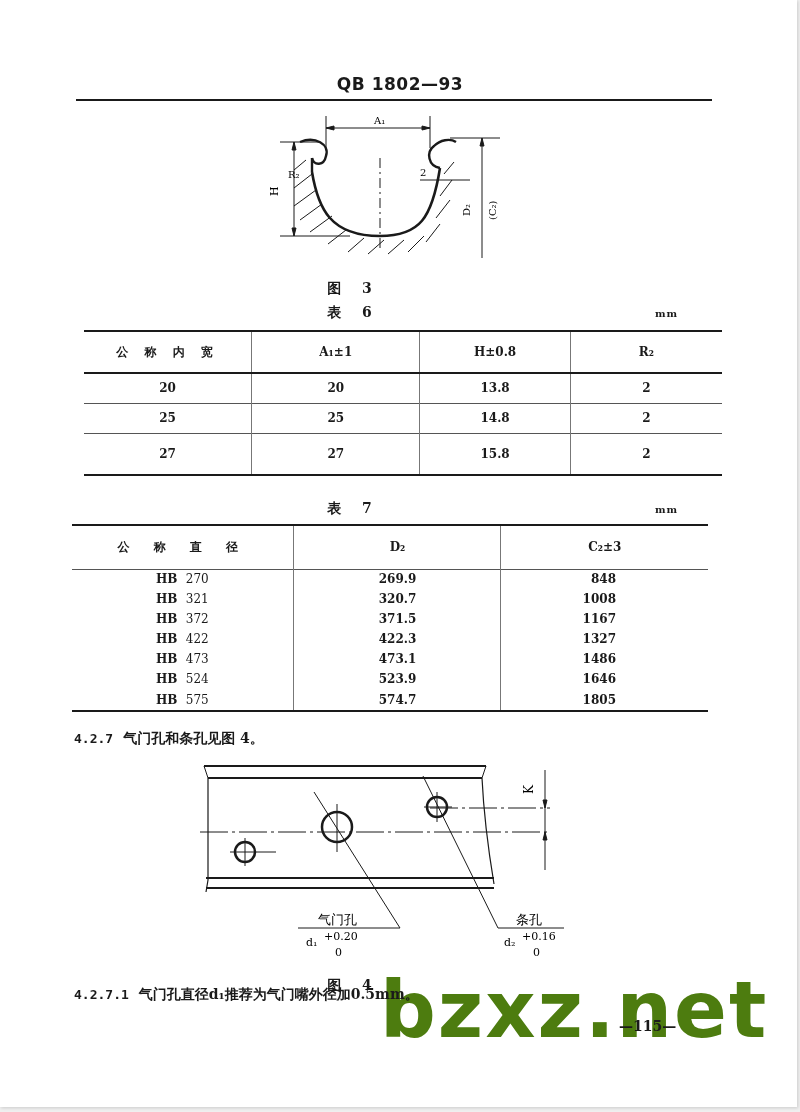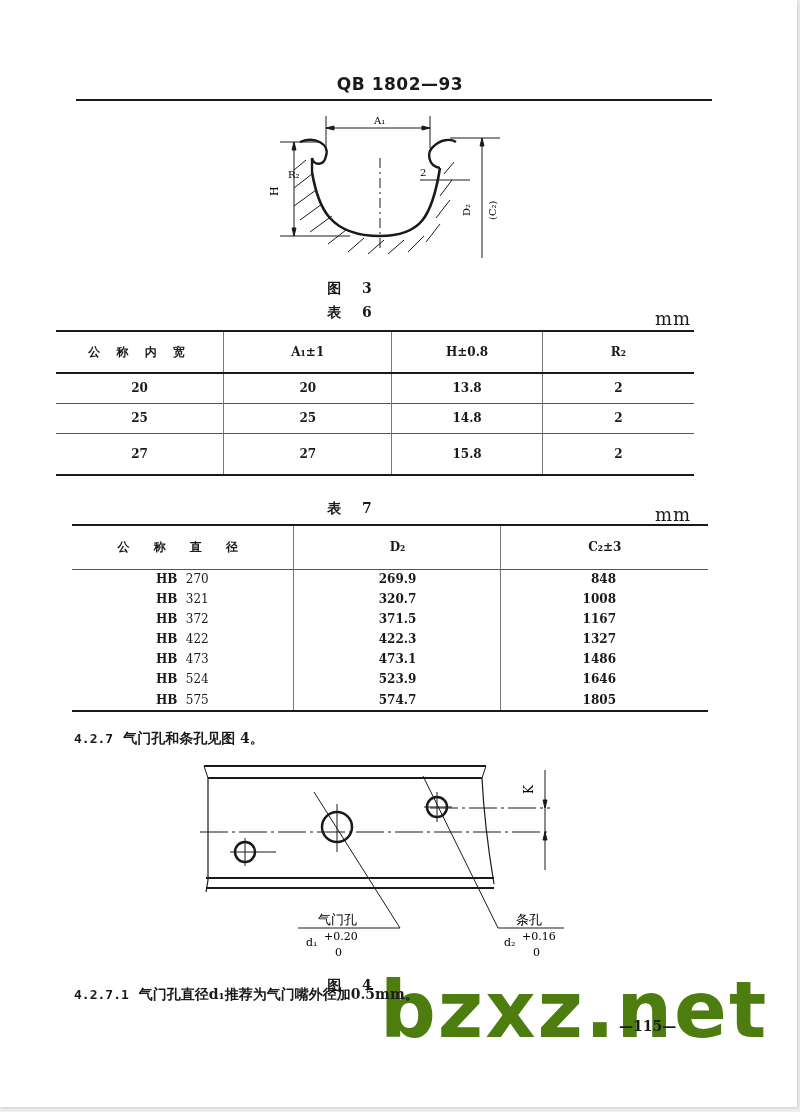--- a/index.html
+++ b/index.html
@@ -18,21 +18,21 @@
     .std-code {
       left: 0; width: 800px; top: 74px; text-align: center;
       font-family: "DejaVu Sans", sans-serif; font-weight: bold; font-size: 17px;
       letter-spacing: 0.5px;
     }
     .hrule { position: absolute; background: #1a1a1a; }
     .caption {
       position: absolute; left: 0; width: 707px; text-align: center;
       font-size: 14px; font-weight: bold; letter-spacing: 8px;
     }
-    .unit { position: absolute; font-size: 18px; font-weight: normal; letter-spacing: 1px; }
+    .unit { position: absolute; font-size: 10px; font-weight: bold; letter-spacing: 1px; }
     table.spec { position: absolute; border-collapse: collapse; font-size: 12px; font-weight: bold; }
     table.spec td, table.spec th { text-align: center; padding: 0; }
     .para { position: absolute; font-size: 14px; font-weight: bold; white-space: nowrap; }
     .para .num { font-family: "DejaVu Sans Mono", monospace; font-size: 13px; margin-right: 10px; }
     .watermark {
       position: absolute; left: 380px; top: 965px;
       font-family: "DejaVu Sans", sans-serif; font-weight: bold; font-size: 78px;
       color: #4d7c0f; letter-spacing: 2px;
     }
     .pageno { position: absolute; left: 619px; top: 1018px; font-size: 14px; font-weight: bold; }
@@ -99,21 +99,21 @@
     <text x="8" y="88" font-size="11" transform="rotate(-90 8 88)">H</text>
     <text x="200" y="108" font-size="10" transform="rotate(-90 200 108)">D₂</text>
     <text x="226" y="112" font-size="10" transform="rotate(-90 226 112)">(C₂)</text>
   </svg>
 
   <div class="caption" style="top:280px;">图 3</div>
 
   <div class="caption" style="top:304px;">表 6</div>
   <div class="unit" style="left:655px; top:308px;">mm</div>
 
-  <table class="spec" style="left:56px; top:330px; width:638px;">
+  <table class="spec" style="left:84px; top:330px; width:638px;">
     <tbody>
         <tr style="height:42px; border-top:2px solid #1a1a1a; border-bottom:2px solid #1a1a1a;">
       <th style="width:168px; border-right:1px solid #777; letter-spacing:6px;">公 称 内 宽</th>
       <th style="width:168px; border-right:1px solid #777;">A₁±1</th>
       <th style="width:150px; border-right:1px solid #777;">H±0.8</th>
       <th style="width:152px;">R₂</th>
     </tr>
     <tr style="height:30px; border-bottom:1px solid #555;">
       <td style="border-right:1px solid #777;">20</td>
       <td style="border-right:1px solid #777;">20</td>

